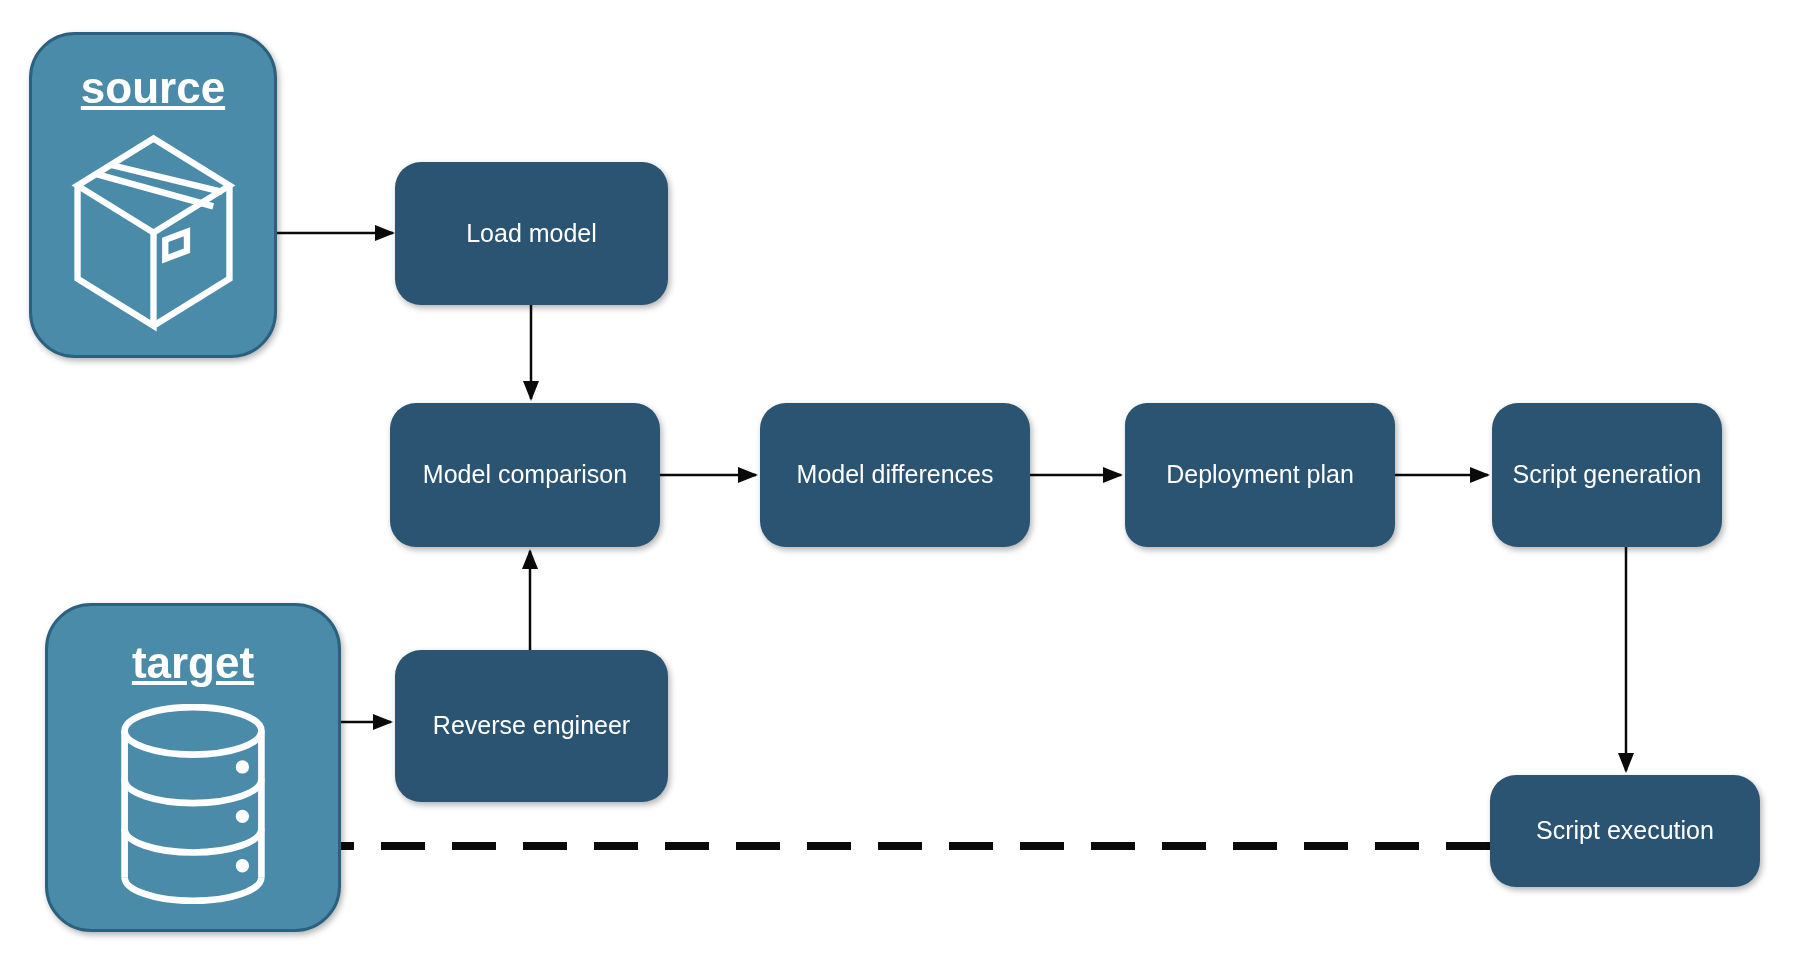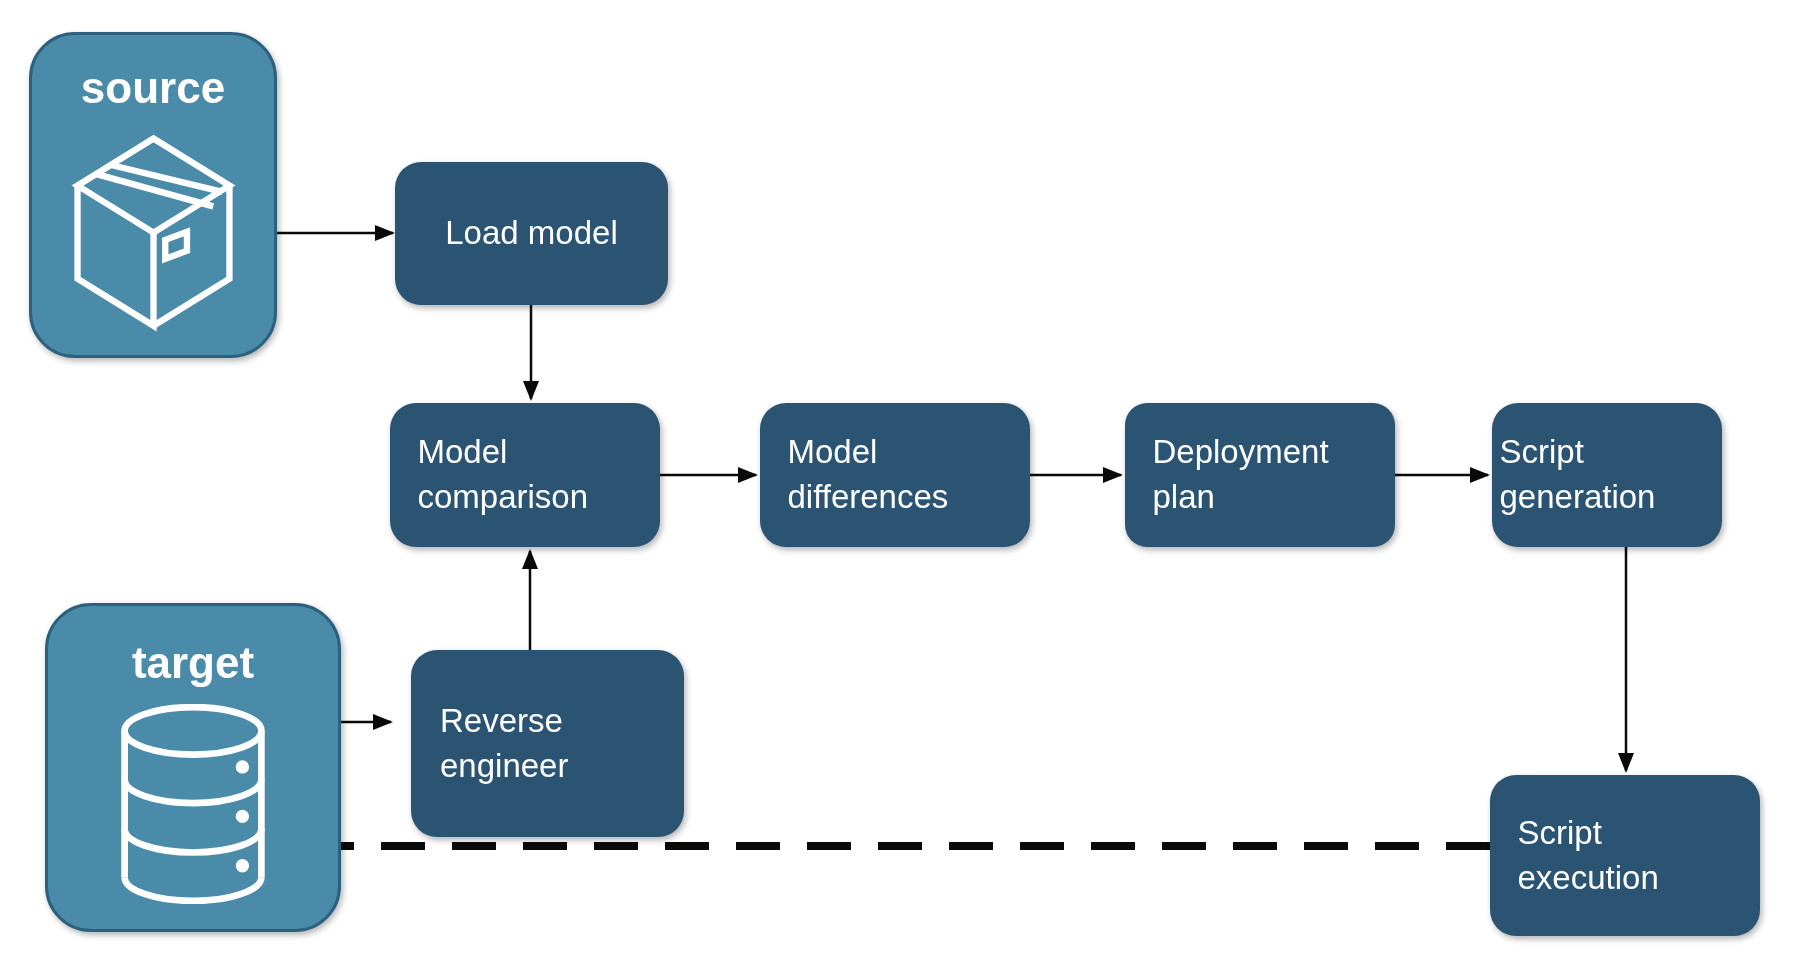--- a/index.html
+++ b/index.html
@@ -18,36 +18,36 @@
   
   .connectors{position:absolute;left:0;top:0;width:1800px;height:959px;z-index:1;}
   .connectors path.solid-edge{stroke:var(--arrow);stroke-width:2.5;fill:none;}
   .connectors path.dashed-edge{stroke:var(--arrow);stroke-width:8;fill:none;stroke-dasharray:44 27;}
   .connectors marker path{fill:var(--arrow);stroke:none;}
 
   
   .node{position:absolute;z-index:2;background:var(--node-fill);border-radius:26px;
     color:var(--label-text);display:flex;align-items:center;justify-content:center;
     box-shadow:2px 3px 6px rgba(0,0,0,0.30);}
-  .node .lbl{font-size:33px;line-height:1.35;text-align:left;max-width:215px;color:var(--label-text);}
+  .node .lbl{font-size:25px;line-height:1.35;text-align:right;max-width:215px;color:var(--label-text);}
 
   #n-load-model       {left:395px; top:162px; width:273px; height:143px;}
   #n-model-comparison {left:390px; top:403px; width:270px; height:144px;}
   #n-model-differences{left:760px; top:403px; width:270px; height:144px;}
   #n-deployment-plan  {left:1125px;top:403px; width:270px; height:144px;border-radius:22px;}
   #n-script-generation{left:1492px;top:403px; width:230px; height:144px;}
-  #n-reverse-engineer {left:395px; top:650px; width:273px; height:187px;margin-left:16px;}
-  #n-script-execution {left:1490px;top:775px; width:270px; height:161px;}
+  #n-reverse-engineer {left:395px; top:650px; width:273px; height:152px;}
+  #n-script-execution {left:1490px;top:775px; width:270px; height:112px;}
 
   
   .endpoint{position:absolute;z-index:2;background:var(--endpoint-fill);
     border:3px solid var(--endpoint-border);border-radius:46px;
     display:flex;flex-direction:column;align-items:center;
     box-shadow:2px 3px 6px rgba(0,0,0,0.30);}
-  .endpoint .ep-lbl{font-size:44px;font-weight:700;color:var(--label-text);text-align:center;}
+  .endpoint .ep-lbl{font-size:44px;font-weight:700;color:var(--label-text);text-align:center;text-decoration:underline;}
   #ep-source{left:29px;top:32px;width:248px;height:326px;padding-top:28px;}
   #ep-target{left:45px;top:603px;width:296px;height:329px;padding-top:32px;}
   .endpoint .icon-wrap{flex:1;display:flex;align-items:center;justify-content:center;padding-bottom:10px;}
   .endpoint svg{stroke:#FFFFFF;fill:none;stroke-width:7;}
   .endpoint svg .dot{fill:#FFFFFF;stroke:none;}
 </style>
 </head>
 <body>
 
 <div class="stage">

